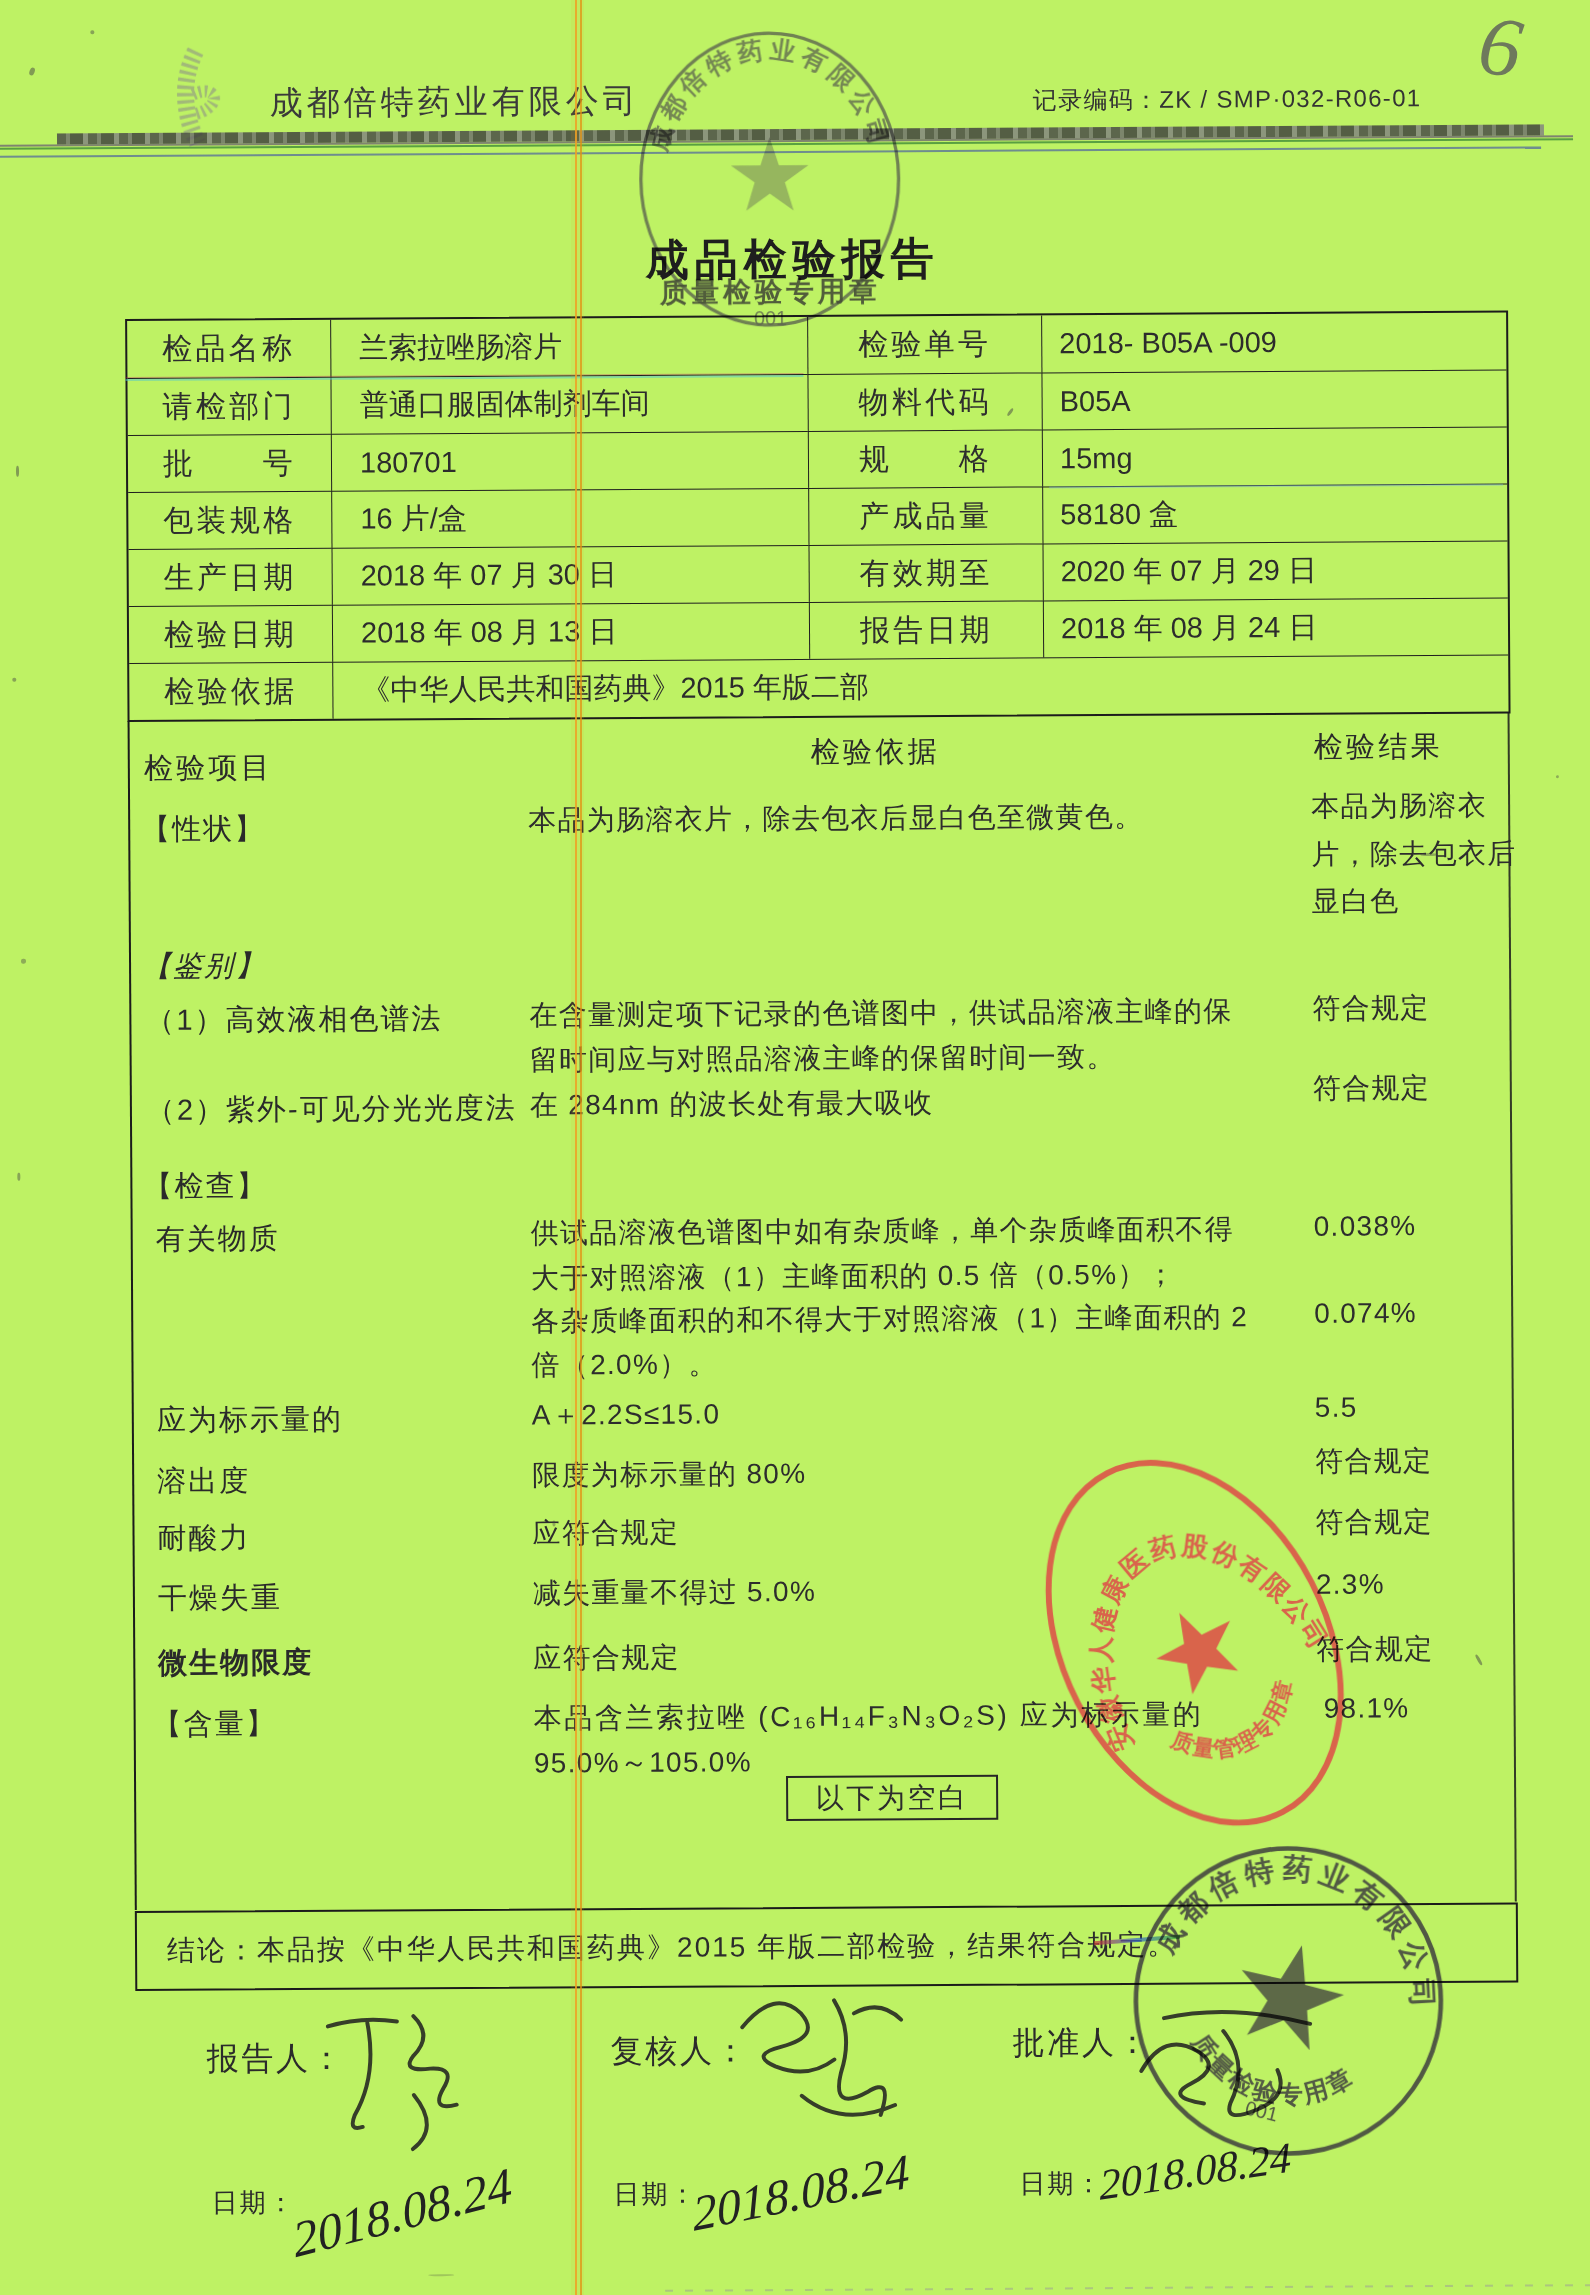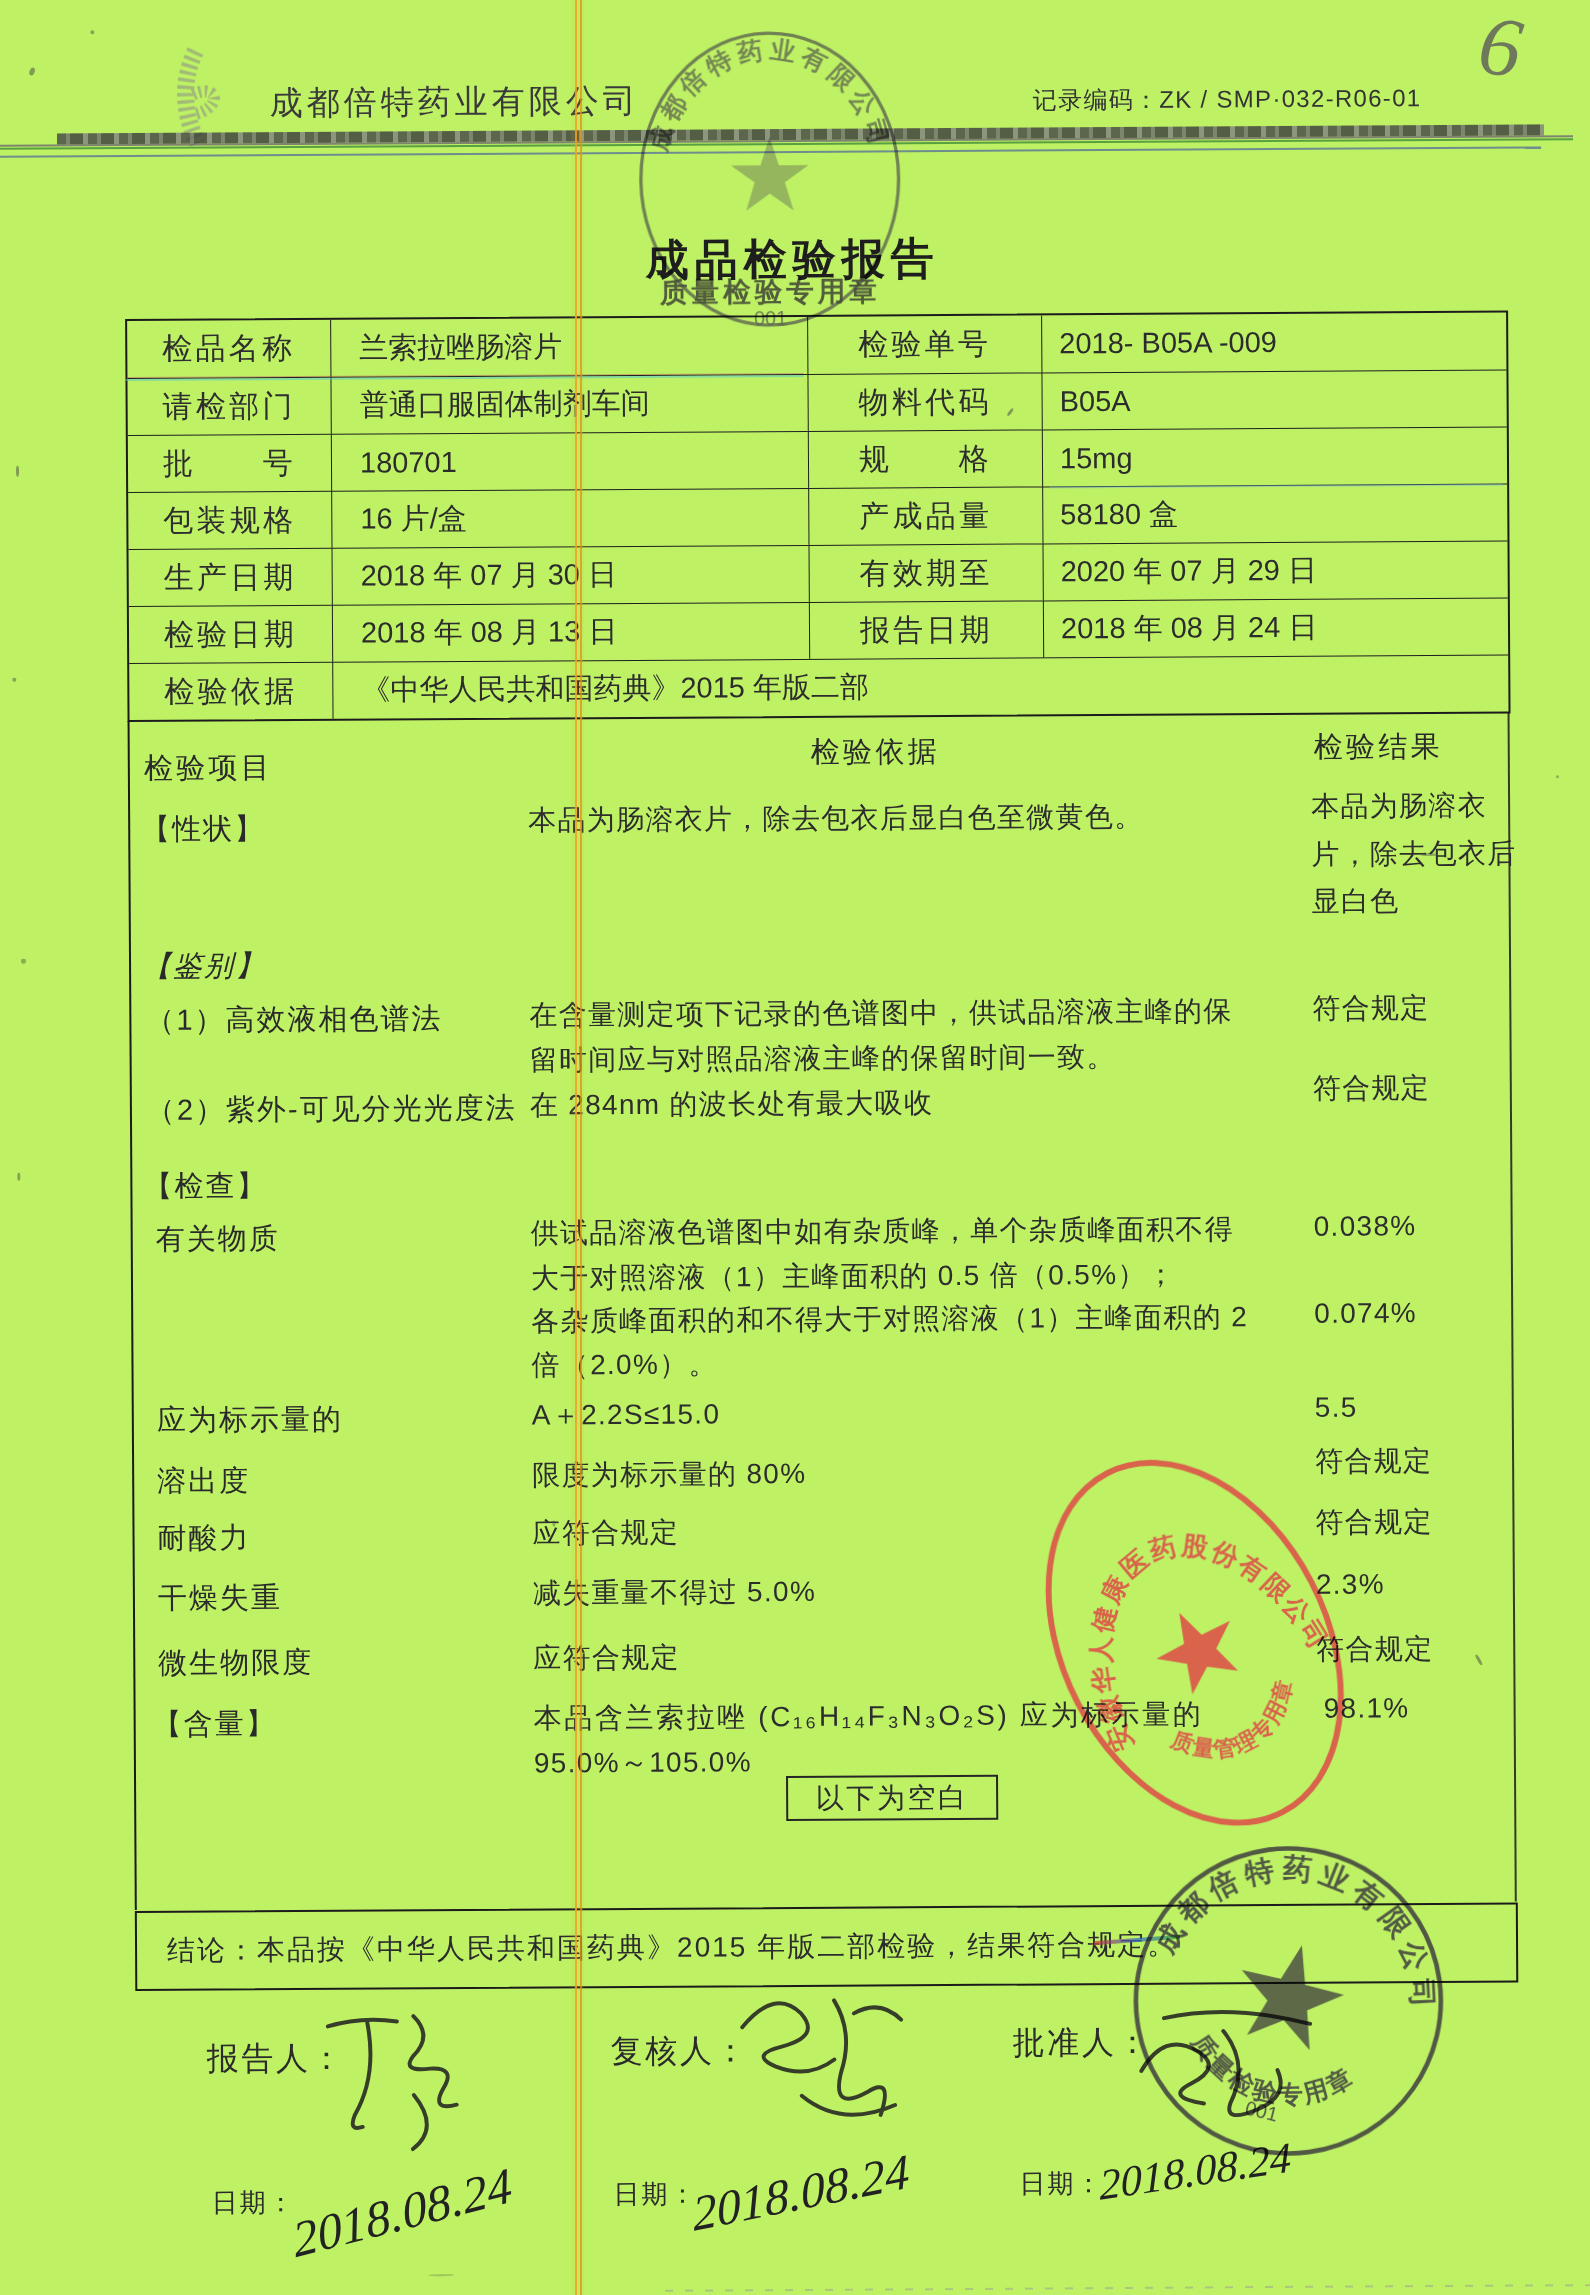--- a/index.html
+++ b/index.html
@@ -153,21 +153,21 @@
     <div class="abs rs" style="left:1313px;top:1451px;">符合规定</div>
 
     <div class="abs it" style="left:155px;top:1520px;">耐酸力</div>
     <div class="abs sd" style="left:530px;top:1518px;">应符合规定</div>
     <div class="abs rs" style="left:1313px;top:1512px;">符合规定</div>
 
     <div class="abs it" style="left:155px;top:1580px;">干燥失重</div>
     <div class="abs sd" style="left:530px;top:1578px;">减失重量不得过 5.0%</div>
     <div class="abs rs" style="left:1313px;top:1574px;">2.3%</div>
 
-    <div class="abs it" style="left:155px;top:1645px;">微生物限度</div>
+    <div class="abs it" style="left:155px;top:1645px;font-weight:bold;">微生物限度</div>
     <div class="abs sd" style="left:530px;top:1643px;">应符合规定</div>
     <div class="abs rs" style="left:1313px;top:1639px;">符合规定</div>
 
     <div class="abs it" style="left:149px;top:1706px;">【含量】</div>
     <div class="abs sd" style="left:530px;top:1703px;letter-spacing:2.6px;">本品含兰索拉唑 (C₁₆H₁₄F₃N₃O₂S) 应为标示量的</div>
     <div class="abs sd" style="left:530px;top:1748px;">95.0%～105.0%</div>
     <div class="abs rs" style="left:1320px;top:1698px;">98.1%</div>
 
     <div class="blankbox">以下为空白</div>
 

